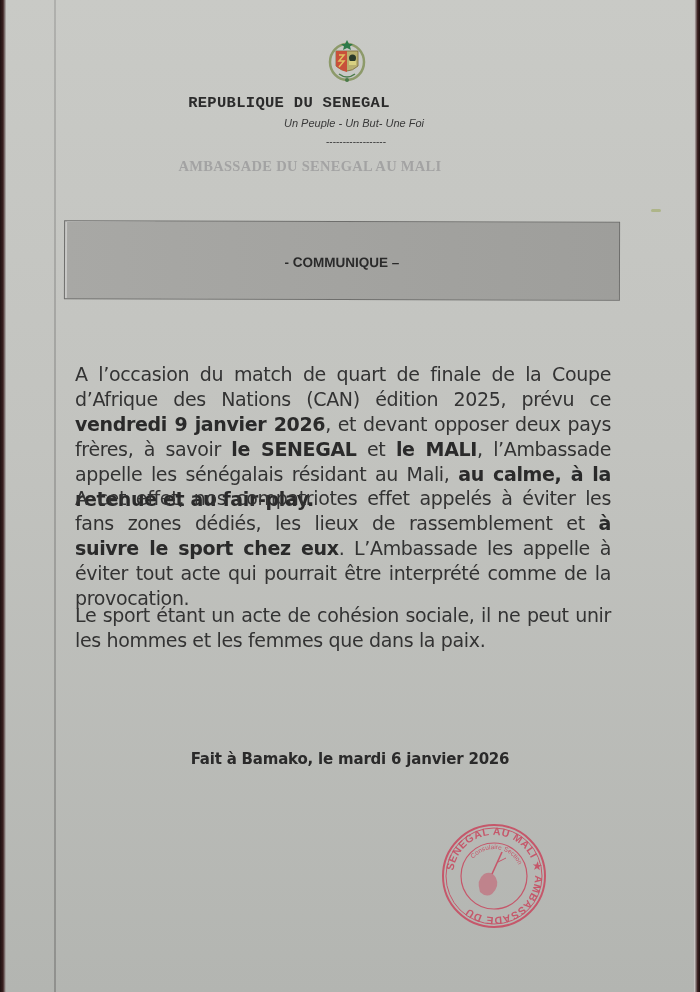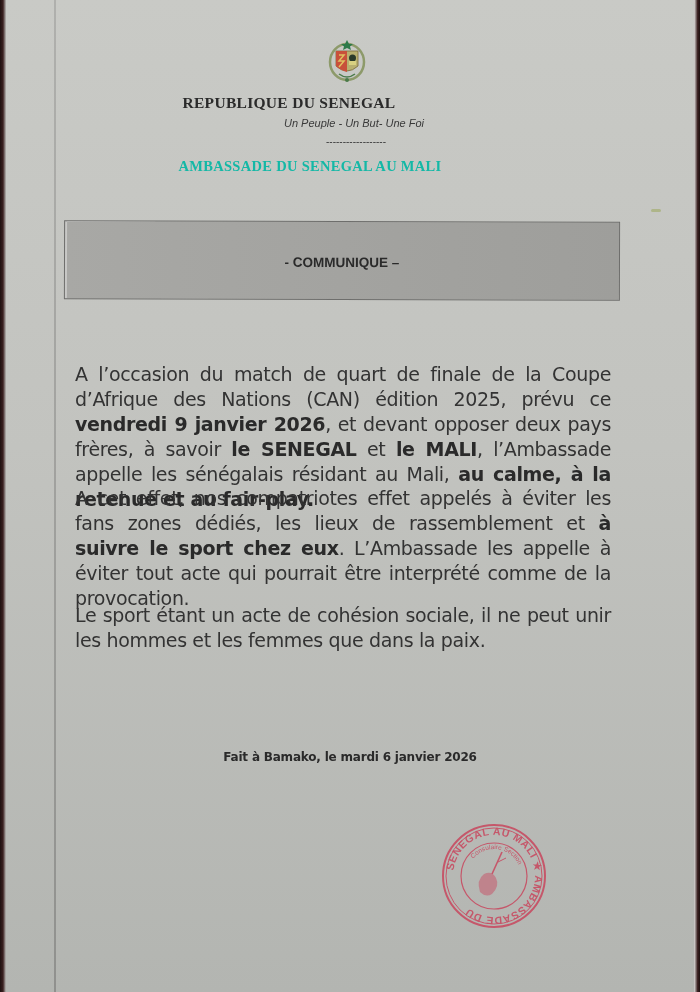--- a/index.html
+++ b/index.html
@@ -36,21 +36,21 @@
       top: 38px;
       width: 40px;
       height: 46px;
     }
     .republic {
       position: absolute;
       left: 0;
       width: 566px;
       top: 94px;
       text-align: center;
-      font-family: Liberation Serif, serif;
+      font-family: Liberation Mono, monospace;
       font-weight: bold;
       font-size: 15.5px;
       color: #2b2b2b;
       letter-spacing: 0.3px;
       padding-left: 12px;
       box-sizing: border-box;
     }
     .motto {
       position: absolute;
       left: 0;
@@ -79,21 +79,21 @@
     }
     .embassy {
       position: absolute;
       left: 0;
       width: 608px;
       top: 158px;
       text-align: center;
       font-family: "Liberation Serif", serif;
       font-weight: bold;
       font-size: 14.5px;
-      color: #14b8a6;
+      color: #a3a3a3;
       letter-spacing: 0.3px;
       padding-left: 12px;
       box-sizing: border-box;
     }
     .communique-box {
       position: absolute;
       left: 64px;
       top: 221px;
       width: 554px;
       height: 77px;
@@ -129,21 +129,21 @@
     .p3 { top: 583px; margin-top: 20px; }
     .body-text b { color: #2a2a2a; }
     .signature-line {
       position: absolute;
       left: 0;
       width: 700px;
       top: 750px;
       text-align: center;
       font-family: "DejaVu Sans", sans-serif;
       font-weight: bold;
-      font-size: 12px;
+      font-size: 15px;
       color: #2a2a2a;
       box-sizing: border-box;
       letter-spacing: -0.2px;
     }
     .stamp {
       position: absolute;
       left: 440px;
       top: 822px;
       width: 108px;
       height: 108px;

